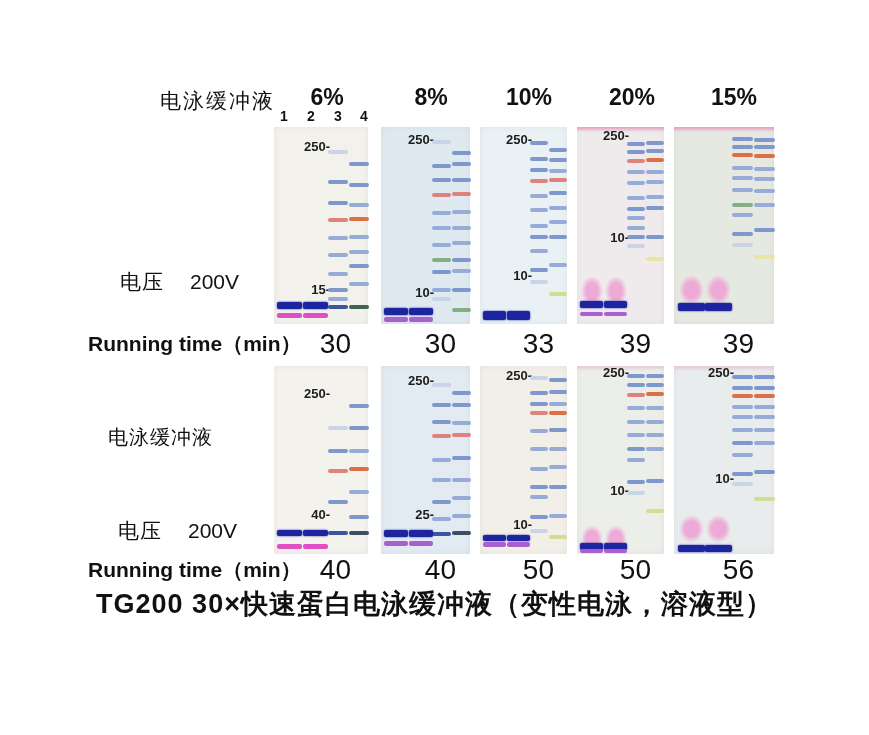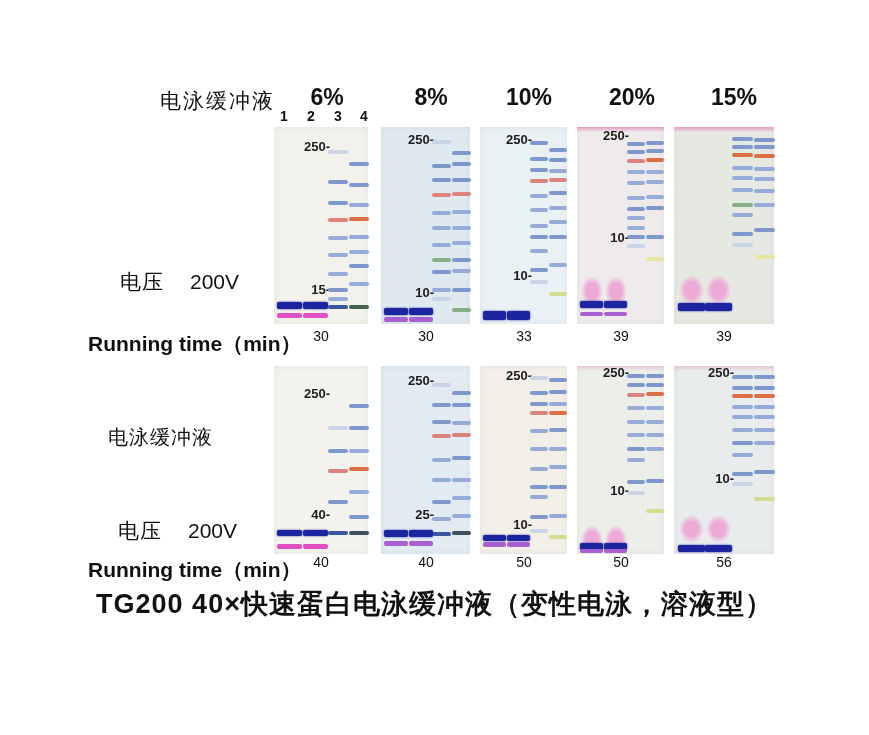--- a/index.html
+++ b/index.html
@@ -7,21 +7,21 @@
   #figure{position:relative;width:869px;height:735px;background:#ffffff;overflow:hidden;}
   .abs{position:absolute;}
   .txt{color:#111;white-space:nowrap;}
   .conc-label{font-size:21px;letter-spacing:2px;}
   .pct{font-size:23px;font-weight:bold;text-align:center;width:70px;margin-left:-35px;}
   .lane-num{font-size:14px;font-weight:bold;text-align:center;width:16px;margin-left:-8px;}
   .buffer-label{font-size:20px;letter-spacing:1px;}
   .voltage{font-size:21px;letter-spacing:1px;}
   .voltage .v-val{margin-left:26px;letter-spacing:0;}
   .running{font-size:21px;font-weight:bold;}
-  .time-val{font-size:14px;text-align:center;width:60px;margin-left:-30px;}
+  .time-val{font-size:28px;text-align:right;width:60px;margin-left:-30px;}
   .fig-title{font-size:27px;font-weight:bold;text-align:center;width:869px;left:0;letter-spacing:1px;}
   .gel{position:absolute;border-radius:1px;box-shadow:inset 0 0 6px rgba(0,0,0,0.06);}
   .gel-edge{position:absolute;left:0;top:0;width:100%;height:5px;}
   .band{position:absolute;border-radius:2px;}
   .mw-marker{position:absolute;font-size:13px;font-weight:bold;color:#1c1c1c;text-align:right;}
   .blob{position:absolute;}
 </style>
 </head>
 <body>
 
@@ -45,21 +45,21 @@
   <span class="abs txt running" style="left:88px;top:330px;">Running time（min）</span>
 
   <div class="abs txt buffer-label" style="left:108px;top:426px;line-height:23px;">
     <div>电泳缓冲液</div>
   </div>
   <div class="abs txt voltage" style="left:118px;top:517px;">
     <span>电压</span><span class="v-val">200V</span>
   </div>
   <span class="abs txt running" style="left:88px;top:556px;">Running time（min）</span>
 
-  <span class="abs txt fig-title" style="top:586px;">TG200  40×快速蛋白电泳缓冲液（变性电泳，溶液型）</span>
+  <span class="abs txt fig-title" style="top:586px;">TG200  30×快速蛋白电泳缓冲液（变性电泳，溶液型）</span>
 
 <div class="gel" style="left: 274px; top: 127px; width: 94px; height: 197px; background: rgb(242, 241, 236);">
       <span class="mw-marker" style="right: 38px; top: 12px;">250-</span>
       <span class="mw-marker" style="right: 38px; top: 155px;">15-</span>
       <div class="band" style="left: 53.92px; top: 23px; width: 20px; height: 4px; background: rgb(201, 212, 230);"></div>
       <div class="band" style="left: 53.92px; top: 53px; width: 20px; height: 4px; background: rgb(126, 151, 205);"></div>
       <div class="band" style="left: 53.92px; top: 74px; width: 20px; height: 4px; background: rgb(126, 151, 205);"></div>
       <div class="band" style="left: 53.92px; top: 91px; width: 20px; height: 4px; background: rgb(221, 131, 123);"></div>
       <div class="band" style="left: 53.92px; top: 109px; width: 20px; height: 4px; background: rgb(151, 171, 217);"></div>
       <div class="band" style="left: 53.92px; top: 126px; width: 20px; height: 4px; background: rgb(151, 171, 217);"></div>

